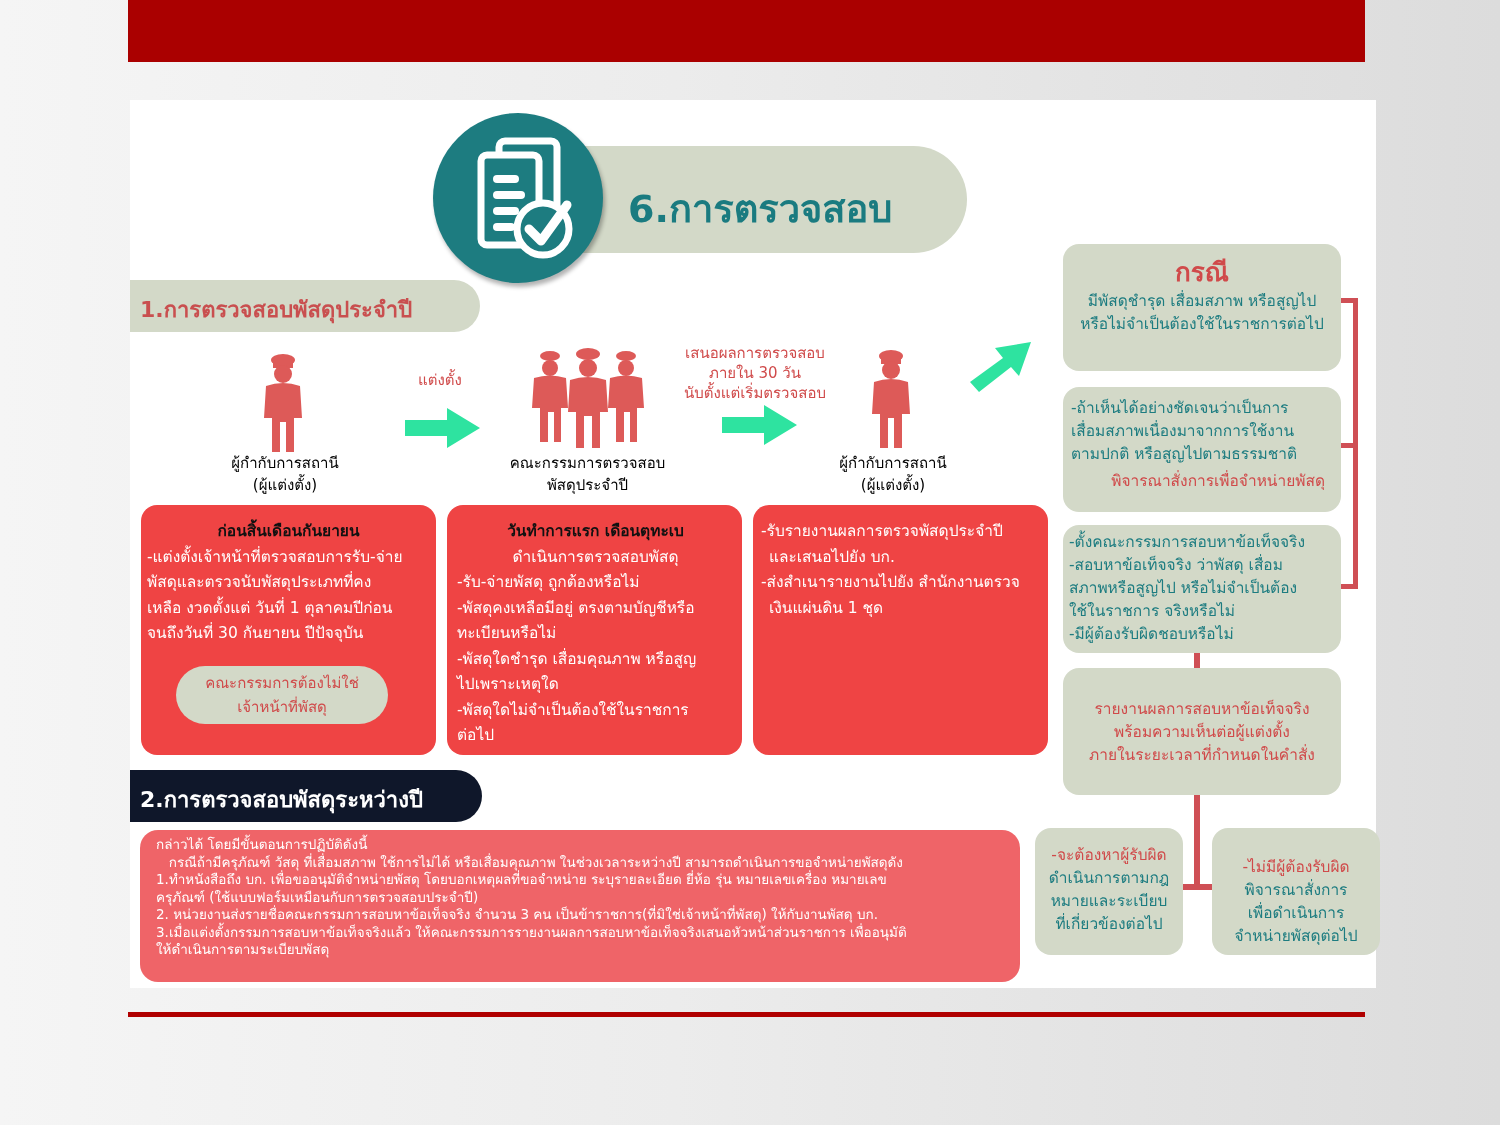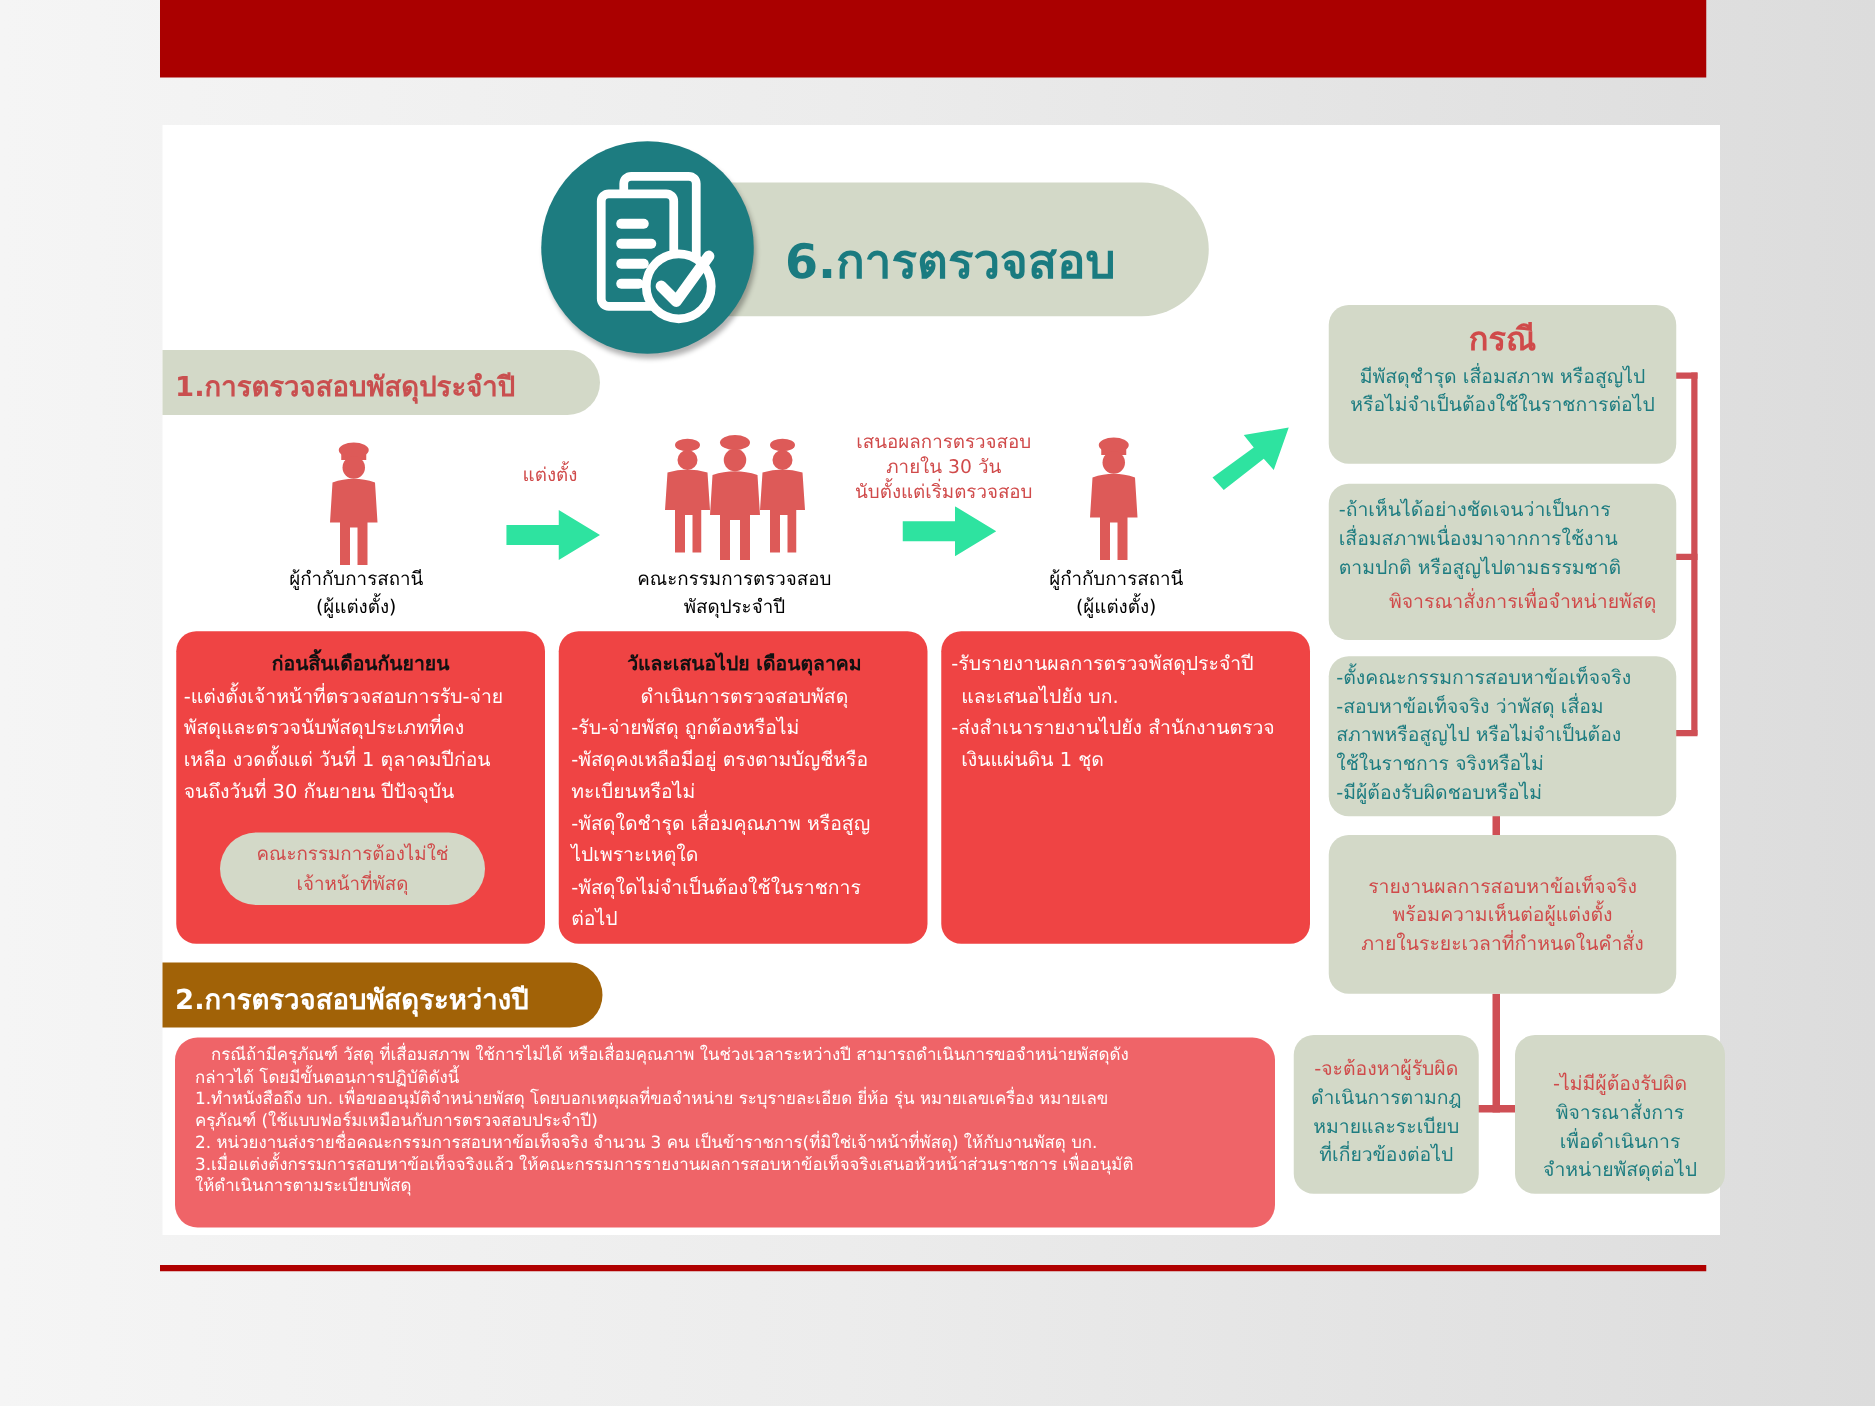--- a/index.html
+++ b/index.html
@@ -16,21 +16,21 @@
 
   
   .title-pill { left: 560px; top: 146px; width: 407px; height: 107px; background: #d3d9c8; border-radius: 0 54px 54px 0; }
   .title-text { left: 628px; top: 178px; font-size: 38px; font-weight: bold; color: #1a7b80; white-space: nowrap; }
   .title-circle { left: 433px; top: 113px; width: 170px; height: 170px; border-radius: 50%; background: #1d7c80; box-shadow: 2px 4px 4px rgba(0,0,0,0.3); }
   .title-circle svg { position: absolute; left: 22px; top: 22px; }
 
   
   .sec1 { left: 130px; top: 280px; width: 350px; height: 52px; background: #d3d9c8; border-radius: 0 26px 26px 0; }
   .sec1 span { position: absolute; left: 10px; top: 12px; font-size: 22px; font-weight: bold; color: #c94f4f; white-space: nowrap; }
-  .sec2 { left: 130px; top: 770px; width: 352px; height: 52px; background: #a16207; border-radius: 0 26px 26px 0; }
+  .sec2 { left: 130px; top: 770px; width: 352px; height: 52px; background: #0f172a; border-radius: 0 26px 26px 0; }
   .sec2 span { position: absolute; left: 10px; top: 12px; font-size: 22px; font-weight: bold; color: #ffffff; white-space: nowrap; }
 
   
   .person { fill: #dd5a58; }
   .flow-label { font-size: 15px; color: #000000; text-align: center; line-height: 22px; }
   .red-label { font-size: 15px; color: #d04a4a; text-align: center; line-height: 20px; }
 
   
   .teal-box { background: #ef4444; border-radius: 16px; color: #ffffff; font-size: 15.5px; line-height: 25.5px; box-sizing: border-box; }
   .teal-box .bold { font-weight: bold; color: #111; text-align: center; }
@@ -138,21 +138,21 @@
   <div>พัสดุและตรวจนับพัสดุประเภทที่คง</div>
   <div>เหลือ งวดตั้งแต่ วันที่ 1 ตุลาคมปีก่อน</div>
   <div>จนถึงวันที่ 30 กันยายน ปีปัจจุบัน</div>
 </div>
 <div class="abs note-pill" style="left:176px;top:666px;width:212px;height:58px;padding-top:5px;box-sizing:border-box">
   <div>คณะกรรมการต้องไม่ใช่</div>
   <div>เจ้าหน้าที่พัสดุ</div>
 </div>
 
 <div class="abs teal-box" style="left:447px;top:505px;width:295px;height:250px;padding:14px 8px 0 10px">
-  <div class="bold">วัและเสนอไปย เดือนตุลาคม</div>
+  <div class="bold">วันทำการแรก เดือนตุทะเบ</div>
   <div class="center">ดำเนินการตรวจสอบพัสดุ</div>
   <div>-รับ-จ่ายพัสดุ ถูกต้องหรือไม่</div>
   <div>-พัสดุคงเหลือมีอยู่ ตรงตามบัญชีหรือ</div>
   <div>ทะเบียนหรือไม่</div>
   <div>-พัสดุใดชำรุด เสื่อมคุณภาพ หรือสูญ</div>
   <div>ไปเพราะเหตุใด</div>
   <div>-พัสดุใดไม่จำเป็นต้องใช้ในราชการ</div>
   <div>ต่อไป</div>
 </div>
 
@@ -209,22 +209,22 @@
   <div class="red">-ไม่มีผู้ต้องรับผิด</div>
   <div>พิจารณาสั่งการ</div>
   <div>เพื่อดำเนินการ</div>
   <div>จำหน่ายพัสดุต่อไป</div>
 </div>
 
 <div class="abs sec2">
   <span>2.การตรวจสอบพัสดุระหว่างปี</span>
 </div>
 <div class="abs red-box">
+  <p>กล่าวได้ โดยมีขั้นตอนการปฏิบัติดังนี้</p>
   <p style="white-space:pre">   กรณีถ้ามีครุภัณฑ์ วัสดุ ที่เสื่อมสภาพ ใช้การไม่ได้ หรือเสื่อมคุณภาพ ในช่วงเวลาระหว่างปี สามารถดำเนินการขอจำหน่ายพัสดุดัง</p>
-  <p>กล่าวได้ โดยมีขั้นตอนการปฏิบัติดังนี้</p>
   <p>1.ทำหนังสือถึง บก. เพื่อขออนุมัติจำหน่ายพัสดุ โดยบอกเหตุผลที่ขอจำหน่าย ระบุรายละเอียด ยี่ห้อ รุ่น หมายเลขเครื่อง หมายเลข</p>
   <p>ครุภัณฑ์ (ใช้แบบฟอร์มเหมือนกับการตรวจสอบประจำปี)</p>
   <p>2. หน่วยงานส่งรายชื่อคณะกรรมการสอบหาข้อเท็จจริง จำนวน 3 คน เป็นข้าราชการ(ที่มิใช่เจ้าหน้าที่พัสดุ) ให้กับงานพัสดุ บก.</p>
   <p>3.เมื่อแต่งตั้งกรรมการสอบหาข้อเท็จจริงแล้ว ให้คณะกรรมการรายงานผลการสอบหาข้อเท็จจริงเสนอหัวหน้าส่วนราชการ เพื่ออนุมัติ</p>
   <p>ให้ดำเนินการตามระเบียบพัสดุ</p>
 </div>
 
 <div class="abs bottom-line"></div>
 
 </body></html>

